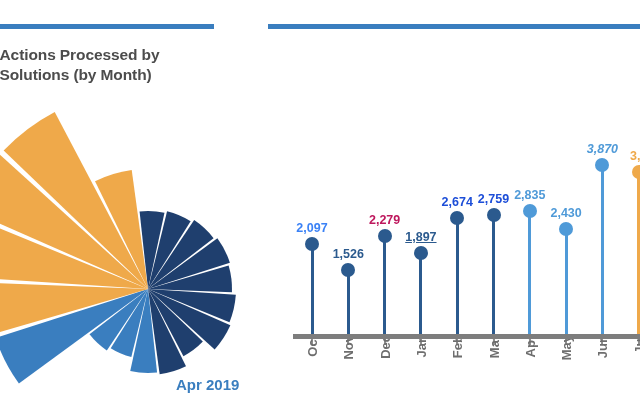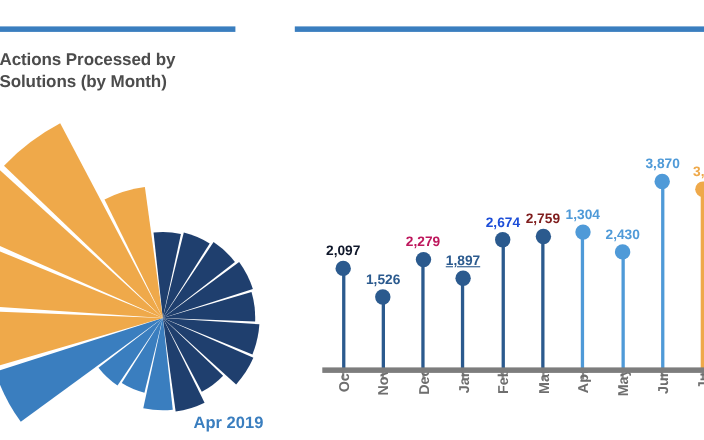--- a/index.html
+++ b/index.html
@@ -209,21 +209,21 @@
   <div class="panel" id="panel-right">
 
     <div class="accent-bar" id="accent-right"></div>
 
 
     <div id="lolli-wrap">
       <div id="lolli-plot">
           <div class="lolli-item" style="left: 12px;">
             <div class="lolli-stem" style="height: 93.8657px; background: rgb(43, 90, 142);"></div>
             <div class="lolli-dot" style="bottom: 86.8657px; background: rgb(43, 90, 142);"></div>
-            <div class="lolli-val" style="bottom: 102.866px; color: #0f172a;">2,097</div>
+            <div class="lolli-val" style="bottom: 102.866px; color: #3b82f6;">2,097</div>
             <div class="lolli-tick"></div>
             <div class="lolli-month">Oct</div>
           </div>
           <div class="lolli-item" style="left: 48.3px;">
             <div class="lolli-stem" style="height: 68.3067px; background: rgb(43, 90, 142);"></div>
             <div class="lolli-dot" style="bottom: 61.3067px; background: rgb(43, 90, 142);"></div>
             <div class="lolli-val" style="bottom: 77.3067px; color: rgb(43, 90, 142);">1,526</div>
             <div class="lolli-tick"></div>
             <div class="lolli-month">Nov</div>
           </div>
@@ -244,42 +244,42 @@
           <div class="lolli-item" style="left: 157.2px;">
             <div class="lolli-stem" style="height: 119.693px; background: rgb(43, 90, 142);"></div>
             <div class="lolli-dot" style="bottom: 112.693px; background: rgb(43, 90, 142);"></div>
             <div class="lolli-val" style="bottom: 128.693px; color: #1d4ed8;">2,674</div>
             <div class="lolli-tick"></div>
             <div class="lolli-month">Feb</div>
           </div>
           <div class="lolli-item" style="left: 193.5px;">
             <div class="lolli-stem" style="height: 123.498px; background: rgb(43, 90, 142);"></div>
             <div class="lolli-dot" style="bottom: 116.498px; background: rgb(43, 90, 142);"></div>
-            <div class="lolli-val" style="bottom: 132.498px; color: #7f1d1d;">2,759</div>
+            <div class="lolli-val" style="bottom: 132.498px; color: #1d4ed8;">2,759</div>
             <div class="lolli-tick"></div>
             <div class="lolli-month">Mar</div>
           </div>
           <div class="lolli-item" style="left: 229.8px;">
             <div class="lolli-stem" style="height: 126.9px; background: rgb(79, 154, 216);"></div>
             <div class="lolli-dot" style="bottom: 119.9px; background: rgb(79, 154, 216);"></div>
-            <div class="lolli-val" style="bottom: 135.9px; color: rgb(79, 154, 216);">1,304</div>
+            <div class="lolli-val" style="bottom: 135.9px; color: rgb(79, 154, 216);">2,835</div>
             <div class="lolli-tick"></div>
             <div class="lolli-month">Apr</div>
           </div>
           <div class="lolli-item" style="left: 266.1px;">
             <div class="lolli-stem" style="height: 108.771px; background: rgb(79, 154, 216);"></div>
             <div class="lolli-dot" style="bottom: 101.771px; background: rgb(79, 154, 216);"></div>
             <div class="lolli-val" style="bottom: 117.771px; color: rgb(79, 154, 216);">2,430</div>
             <div class="lolli-tick"></div>
             <div class="lolli-month">May</div>
           </div>
           <div class="lolli-item" style="left: 302.4px;">
             <div class="lolli-stem" style="height: 173.229px; background: rgb(79, 154, 216);"></div>
             <div class="lolli-dot" style="bottom: 166.229px; background: rgb(79, 154, 216);"></div>
-            <div class="lolli-val" style="bottom: 182.229px; color: rgb(79, 154, 216);">3,870</div>
+            <div class="lolli-val" style="bottom: 182.229px; color: rgb(79, 154, 216); font-style: italic;">3,870</div>
             <div class="lolli-tick"></div>
             <div class="lolli-month">Jun</div>
           </div>
           <div class="lolli-item" style="left: 338.7px;">
             <div class="lolli-stem" style="height: 165.619px; background: rgb(239, 169, 74);"></div>
             <div class="lolli-dot" style="bottom: 158.619px; background: rgb(239, 169, 74);"></div>
             <div class="lolli-val" style="bottom: 174.619px; color: rgb(239, 169, 74);">3,7</div>
             <div class="lolli-tick"></div>
             <div class="lolli-month">Jul</div>
           </div>

